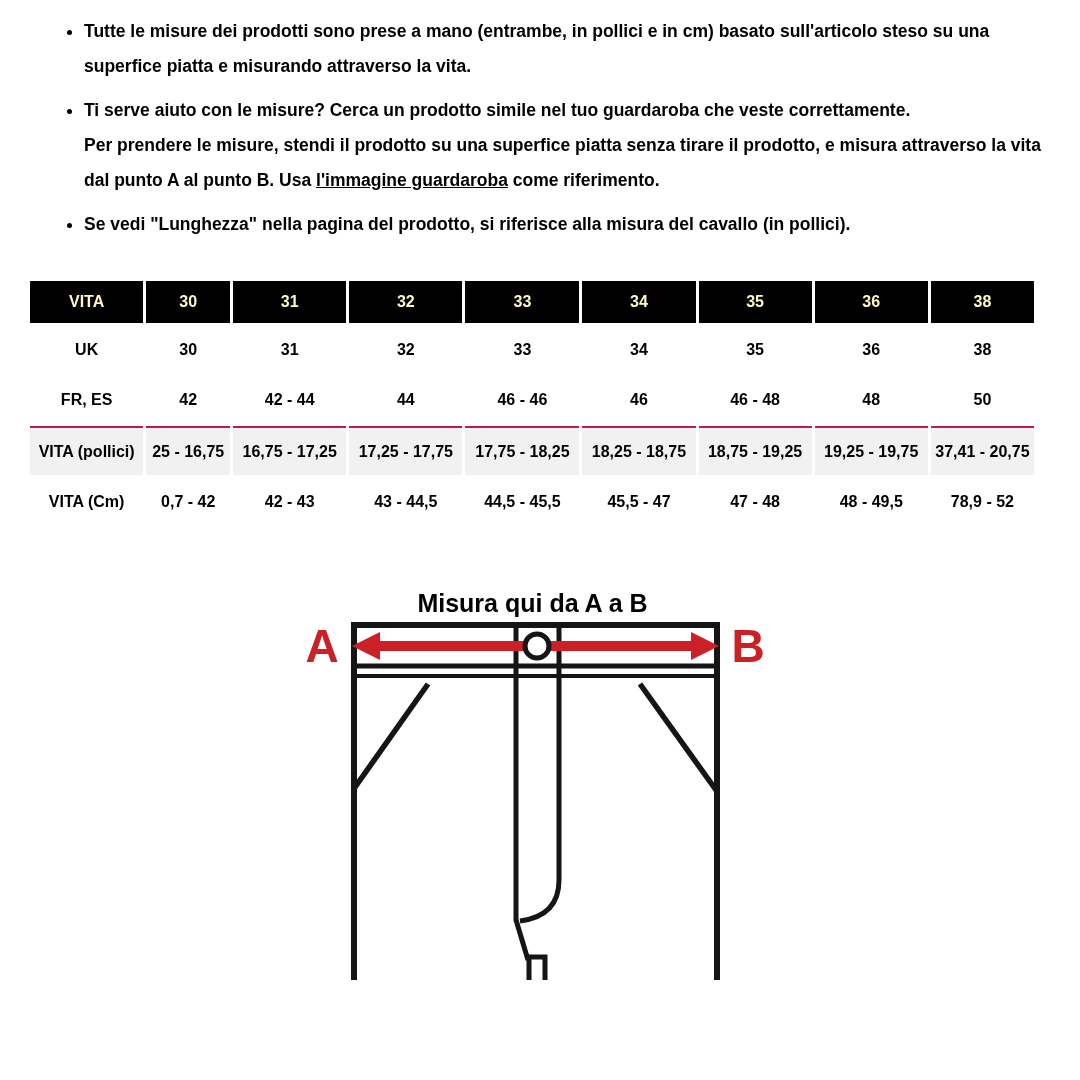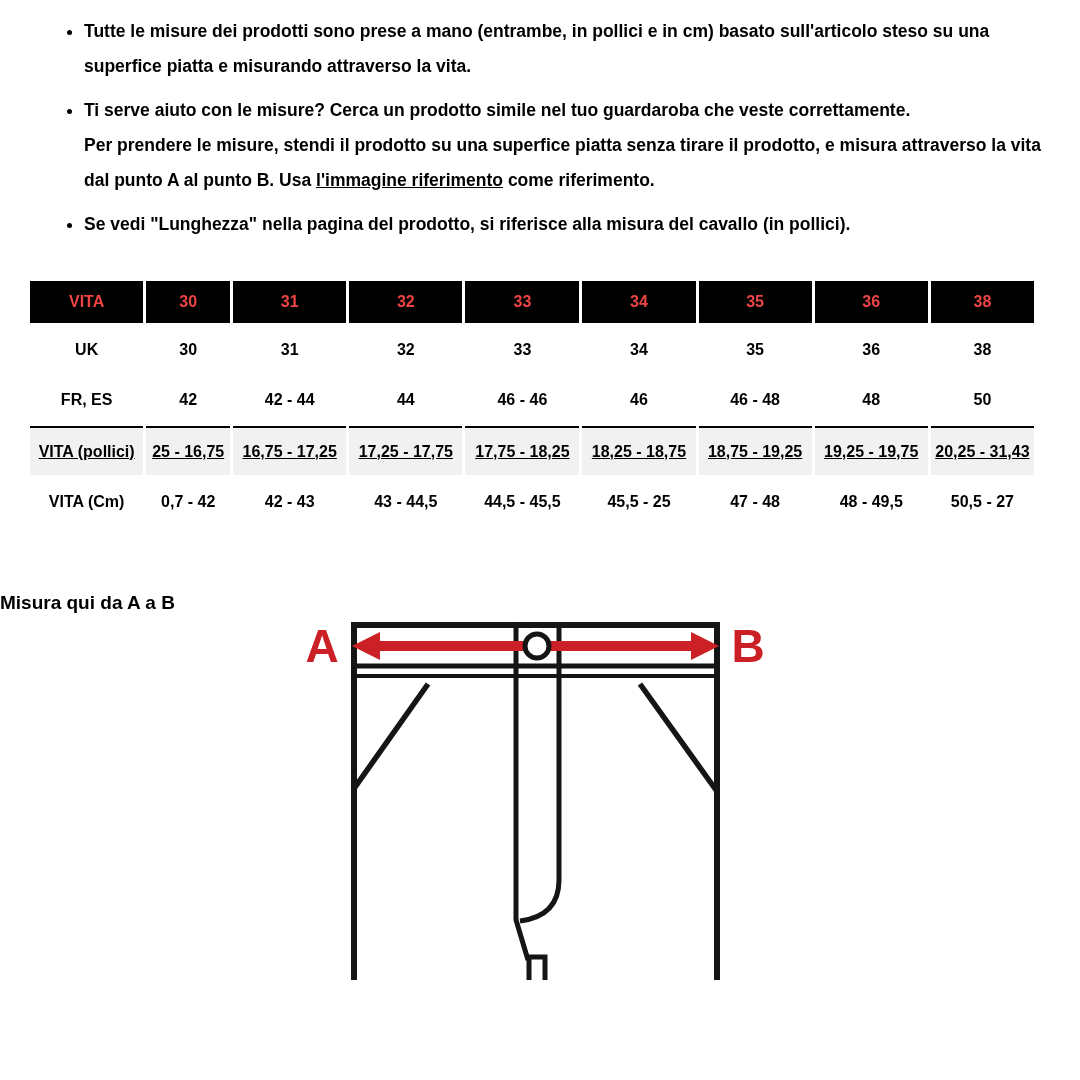--- a/index.html
+++ b/index.html
@@ -41,50 +41,51 @@
     padding: 0;
     text-align: center;
     vertical-align: middle;
     white-space: nowrap;
     overflow: hidden;
     font-weight: 700;
     font-size: 16px;
   }
   table.size-table th {
     background: #000000;
-    color: #ef4444;
+    color: #fef9c3;
     height: 42px;
   }
   table.size-table td {
     height: 47px;
     background: #ffffff;
   }
   tr.shade td { background: #f1f1f1; }
-  tr.divider td { border-top: 2px solid #000000; height: 47px; text-decoration: underline; }
+  tr.divider td { border-top: 2px solid #be185d; height: 47px; }
   
   .diagram { margin-top: 60px; }
   .diagram-title {
     width: 1065px;
-    font-size: 19px;
+    text-align: center;
+    font-size: 25px;
     line-height: 30px;
   }
   .diagram svg { display: block; }
 </style>
 </head>
 <body>
 
 <ul class="info-list">
   <li>
     <span class="line">Tutte le misure dei prodotti sono prese a mano (entrambe, in pollici e in cm) basato sull'articolo steso su una</span>
     <span class="line">superfice piatta e misurando attraverso la vita.</span>
   </li>
   <li>
     <span class="line">Ti serve aiuto con le misure? Cerca un prodotto simile nel tuo guardaroba che veste correttamente.</span>
     <span class="line">Per prendere le misure, stendi il prodotto su una superfice piatta senza tirare il prodotto, e misura attraverso la vita</span>
-    <span class="line"><span class="inline-line">dal punto A al punto B. Usa </span><span class="u inline-line">l'immagine riferimento</span><span class="inline-line"> come riferimento.</span></span>
+    <span class="line"><span class="inline-line">dal punto A al punto B. Usa </span><span class="u inline-line">l'immagine guardaroba</span><span class="inline-line"> come riferimento.</span></span>
   </li>
   <li>
     <span class="line">Se vedi "Lunghezza" nella pagina del prodotto, si riferisce alla misura del cavallo (in pollici).</span>
   </li>
 </ul>
 
 <div class="table-wrap">
   <table class="size-table">
     <colgroup>
       <col style="width:115px">
@@ -135,32 +136,32 @@
       </tr>
       <tr class="shade divider">
         <td>VITA (pollici)</td>
         <td>25 - 16,75</td>
         <td>16,75 - 17,25</td>
         <td>17,25 - 17,75</td>
         <td>17,75 - 18,25</td>
         <td>18,25 - 18,75</td>
         <td>18,75 - 19,25</td>
         <td>19,25 - 19,75</td>
-        <td>20,25 - 31,43</td>
+        <td>37,41 - 20,75</td>
       </tr>
       <tr>
         <td>VITA (Cm)</td>
         <td>0,7 - 42</td>
         <td>42 - 43</td>
         <td>43 - 44,5</td>
         <td>44,5 - 45,5</td>
-        <td>45,5 - 25</td>
+        <td>45,5 - 47</td>
         <td>47 - 48</td>
         <td>48 - 49,5</td>
-        <td>50,5 - 27</td>
+        <td>78,9 - 52</td>
       </tr>
     </tbody>
   </table>
 </div>
 
 <div class="diagram">
   <div class="diagram-title">Misura qui da A a B</div>
   <svg width="1080" height="362" viewBox="0 718 1080 362" xmlns="http://www.w3.org/2000/svg">
 
     <g stroke="#151515" fill="none" stroke-linecap="butt">

